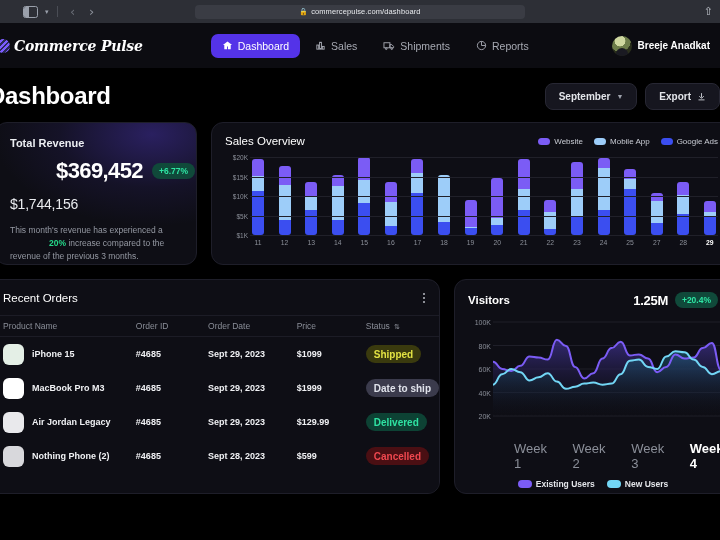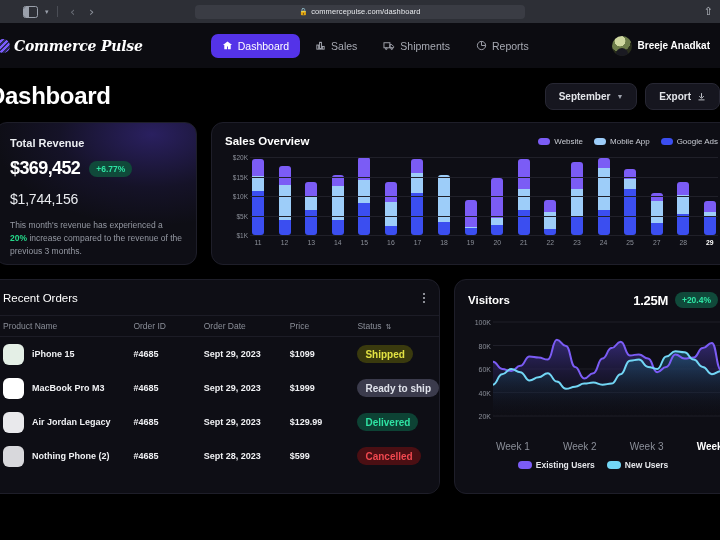--- a/index.html
+++ b/index.html
@@ -133,38 +133,38 @@
     width: 202px; margin-left: -12px;
     padding: 14px 14px 16px 14px;
     background:
       radial-gradient(110% 90% at 78% 8%, #2a2060 0%, rgba(42,32,96,0.25) 42%, rgba(14,14,21,0) 72%),
       #0e0e15;
     position: relative; overflow: hidden;
     height: 143px;
   }
   .rev-label { font-size: 11px; color: #eceef2; font-weight: 600; }
   .rev-row { display: flex; align-items: center; gap: 9px; margin-top: 9px; }
-  .rev-big { font-size: 18px; font-weight: bold; color: #ffffff; letter-spacing: -0.6px; }
+  .rev-big { font-size: 22px; font-weight: bold; color: #ffffff; letter-spacing: -0.6px; margin-left: 46px; }
   .pill-green {
     background: #10493a; color: #2ee5a4;
     font-size: 8.5px; font-weight: bold;
     padding: 3px 7px; border-radius: 9px;
   }
   .rev-sub { font-size: 14px; color: #e9ebef; font-weight: 500; margin-top: 12px; letter-spacing: -0.2px; }
   .rev-note { font-size: 8.5px; color: #9599a3; line-height: 1.55; margin-top: 12px; }
-  .rev-note .hl { color: #24d98a; font-weight: bold; }
+  .rev-note .hl { color: #24d98a; font-weight: bold; margin-left: 39px; }
 
   
   .card-sales {
     flex: 1; padding: 12px 13px 8px 13px;
     margin-right: -12px; height: 143px;
     position: relative;
   }
   .sales-head { display: flex; align-items: center; }
-  .sales-title { font-size: 11.5px; font-weight: bold; color: #ffffff; text-align: right; }
+  .sales-title { font-size: 11.5px; font-weight: normal; color: #ffffff; text-align: right; }
   .legend { margin-left: auto; display: flex; gap: 11px; align-items: center; }
   .legend-item { display: flex; align-items: center; gap: 4px; }
   .legend-dot { width: 12px; height: 7px; border-radius: 4px; }
   .legend-label { font-size: 8px; color: #c9ccd4; font-weight: 500; white-space: nowrap; }
 
   .chart-area { display: flex; margin-top: 10px; height: 98px; }
   .y-axis {
     width: 25px; position: relative; height: 78px; flex: none;
   }
   .y-tick {
@@ -242,21 +242,21 @@
     padding: 12px 13px 8px 13px; position: relative;
   }
   .vis-head { display: flex; align-items: center; }
   .vis-title { font-size: 11.5px; font-weight: bold; color: #ffffff; }
   .vis-right { margin-left: auto; display: flex; align-items: center; gap: 7px; }
   .vis-count { font-size: 13px; font-weight: bold; color: #ffffff; letter-spacing: -0.3px; }
   .vis-chart { display: flex; margin-top: 10px; height: 120px; }
   .vis-y { width: 25px; position: relative; height: 112px; flex: none; }
   .vis-plot { flex: 1; position: relative; height: 112px; margin-right: -13px; }
   .vis-xlabels { display: flex; justify-content: space-between; padding: 3px 0 0 28px; margin-right: -13px; }
-  .vis-xlab { font-size: 10px; color: #8b8f99; }
+  .vis-xlab { font-size: 13px; color: #8b8f99; margin-left: 18px; }
   .vis-xlab.bold { color: #ffffff; font-weight: bold; }
   .vis-legend {
     display: flex; justify-content: center; gap: 12px; align-items: center;
     margin-top: 8px;
   }
   .vis-legend .legend-label { font-size: 8.5px; color: #e4e6ea; font-weight: 600; }
   .vis-legend .legend-dot { width: 14px; height: 8px; border-radius: 5px; }
 </style>
 </head>
 <body>
@@ -576,21 +576,21 @@
             <tr>
               <td>
                 <div class="prod-cell">
                   <div class="thumb" style="background:#ffffff"></div>
                   <span>MacBook Pro M3</span>
                 </div>
               </td>
               <td>#4685</td>
               <td>Sept 29, 2023</td>
               <td>$1999</td>
-              <td><span class="badge" style="background:#3b3b4c;color:#dfe2ea">Ready to ship</span></td>
+              <td><span class="badge" style="background:#3b3b4c;color:#dfe2ea">Date to ship</span></td>
             </tr>
             <tr>
               <td>
                 <div class="prod-cell">
                   <div class="thumb" style="background:#e9e9ec"></div>
                   <span>Air Jordan Legacy</span>
                 </div>
               </td>
               <td>#4685</td>
               <td>Sept 29, 2023</td>

